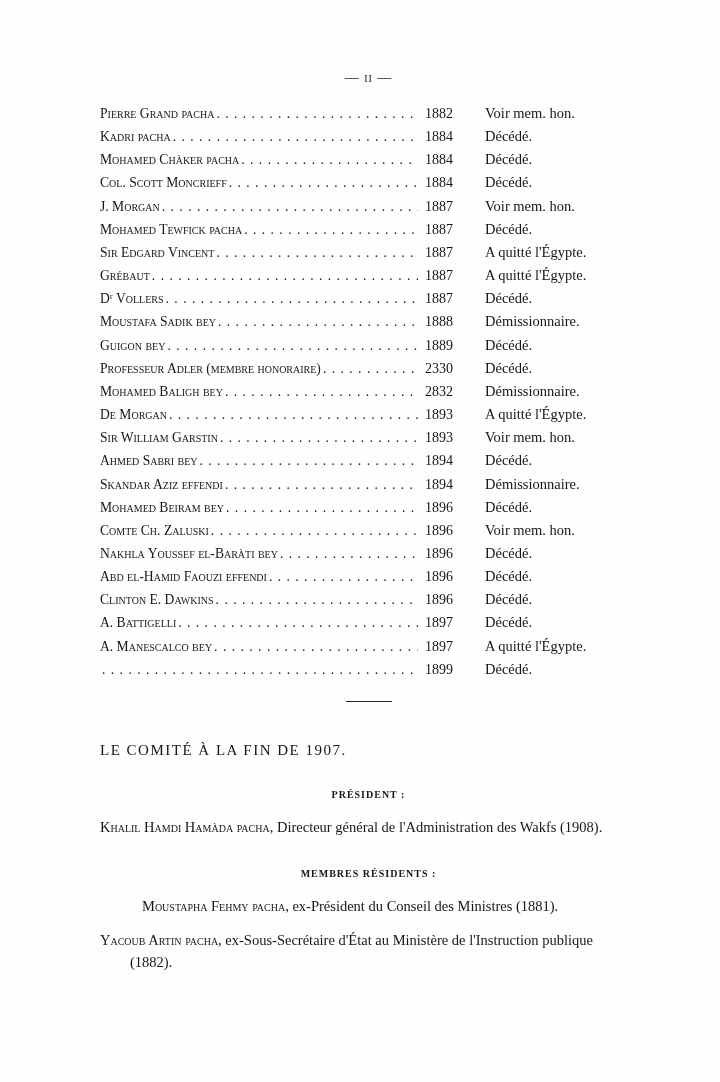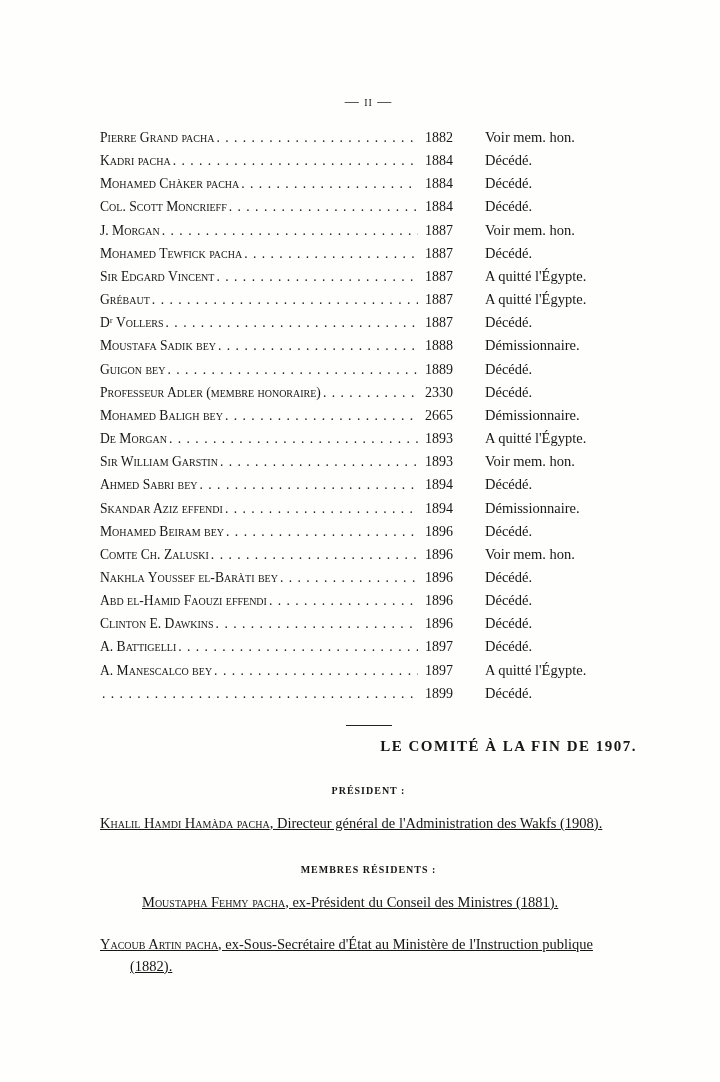--- a/index.html
+++ b/index.html
@@ -9,21 +9,21 @@
     height: 1082px;
     background: #fefefc;
     color: #161616;
     font-family: "Liberation Serif", "DejaVu Serif", serif;
     overflow: hidden;
     box-sizing: border-box;
   }
   .content {
     position: absolute;
     left: 100px;
-    top: 94px;
+    top: 70px;
     width: 537px;
   }
   .page-number {
     text-align: center;
     font-size: 14px;
     font-variant: small-caps;
     letter-spacing: 1px;
     margin-bottom: 16px;
   }
   .members-table { width: 100%; }
@@ -61,44 +61,43 @@
     padding-left: 14px;
     font-size: 14.5px;
   }
   .divider {
     width: 46px;
     height: 0;
     border-top: 1.5px solid #222;
     margin: 20px auto 0 auto;
   }
   .committee-title {
-    text-align: right;
-    font-weight: bold;
+    text-align: left;
+    font-weight: normal;
     font-size: 15px;
     letter-spacing: 1.5px;
-    margin-top: 12px;
+    margin-top: 40px;
   }
   .sub-heading {
     text-align: center;
     font-weight: bold;
     font-size: 10px;
     letter-spacing: 1px;
     margin-top: 30px;
   }
   .para {
     font-size: 14.5px;
     line-height: 22px;
     margin-top: 16px;
     padding-left: 30px;
     text-indent: -30px;
     white-space: normal;
-    text-decoration: underline;
   }
   .para .person-name { font-variant: small-caps; }
-  .residents .para { margin-top: 20px; }
+  .residents .para { margin-top: 12px; }
   .residents .para.first { margin-top: 16px; margin-left: 42px; }
 </style>
 </head>
 <body>
 
 <div class="page">
   <div class="content">
 
     <div class="page-number">— ii —</div>
 
@@ -183,21 +182,21 @@
   <div class="member-row">
     <span class="member-name">Professeur Adler (membre honoraire)</span>
     <span class="leader"></span>
     <span class="member-year">2330</span>
     <span class="member-status">Décédé.</span>
   </div>
 
   <div class="member-row">
     <span class="member-name">Mohamed Baligh bey</span>
     <span class="leader"></span>
-    <span class="member-year">2665</span>
+    <span class="member-year">2832</span>
     <span class="member-status">Démissionnaire.</span>
   </div>
 
   <div class="member-row">
     <span class="member-name">De Morgan</span>
     <span class="leader"></span>
     <span class="member-year">1893</span>
     <span class="member-status">A quitté l'Égypte.</span>
   </div>
 

